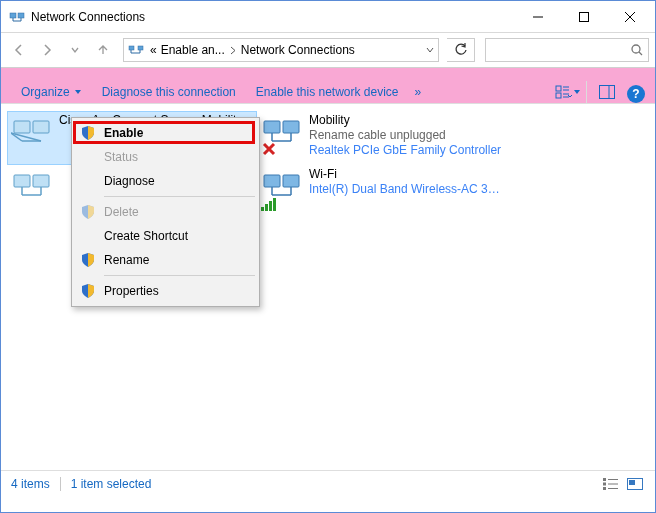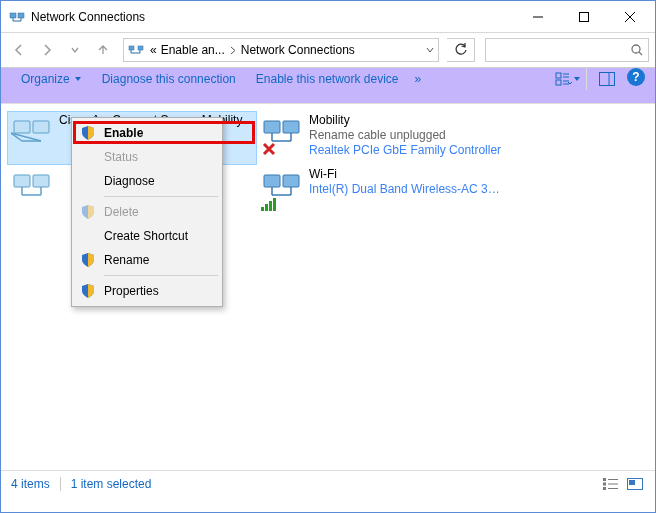--- a/index.html
+++ b/index.html
@@ -17,41 +17,41 @@
     .addr-bar { flex: 1; height: 24px; border: 1px solid #ccc; display: flex; align-items: center; background: #fff; margin: 0 4px; }
     .addr-icon { width: 18px; height: 16px; margin: 0 2px 0 4px; display: flex; align-items: center; }
     .addr-seg { padding: 0 2px; color: #000; display: flex; align-items: center; height: 22px; }
     .addr-chev { width: 12px; display:flex; align-items:center; justify-content:center; }
     .addr-drop { width: 18px; height: 22px; display: flex; align-items: center; justify-content: center; border-left: 1px solid transparent; }
     .refresh-btn { width: 28px; height: 24px; border: 1px solid #ccc; display: flex; align-items: center; justify-content: center; margin-right: 6px; border-left:none;}
     .search-bar { width: 164px; height: 24px; border: 1px solid #ccc; display: flex; align-items: center; padding: 0 4px; color: #888; position: relative; }
     .search-bar .mag { position: absolute; right: 4px; }
 
     
-    .cmdbar { height: 36px; border-bottom: 1px solid #dedede; display: flex; align-items: flex-start; padding: 0 10px; gap:0; background:#c4b5fd; }
+    .cmdbar { height: 36px; border-bottom: 1px solid #dedede; display: flex; align-items: flex-end; padding: 0 10px; gap:0; background:#f9a8d4; }
     .cmd-item { color: #1568c2; padding: 4px 10px; display: flex; align-items: center; gap: 4px; font-size: 12px; }
     .cmd-item.txt { color: #1568c2; }
     .cmd-spacer { flex: 1; }
     .cmd-icon-btn { width: 28px; height: 22px; display: flex; align-items: center; justify-content: center; margin-left: 2px; }
     .divider-v { width:1px; height:22px; background:#dcdcdc; margin: 0 4px; }
     .help-icon { width:18px; height:18px; border-radius:50%; background:#1976d2; color:#fff; display:flex; align-items:center; justify-content:center; font-weight:bold; font-size:12px; margin-left:6px;}
 
     
     .content { position: absolute; top: 104px; left: 0; right: 0; bottom: 26px; background: #fff; overflow:hidden; }
     .items-wrap { display: flex; flex-wrap: wrap; padding: 6px 6px; align-content: flex-start; }
     .conn-item { width: 250px; height: 54px; padding: 2px 4px; display: flex; align-items: flex-start; gap: 6px; }
     .conn-item.selected { background: #cce8ff; border: 1px solid #99d1ff; padding:1px 3px; }
     .conn-icon { width: 42px; height: 42px; flex-shrink: 0; display: flex; align-items: center; justify-content: center; position:relative; margin-top:2px; }
     .conn-text { display: flex; flex-direction: column; line-height: 15px; overflow:hidden; }
     .conn-name { color: #000; white-space: nowrap; overflow: hidden; text-overflow: ellipsis; }
     .conn-status { color: #666; white-space: nowrap; overflow: hidden; text-overflow: ellipsis; }
     .conn-device { color: #3b82f6; white-space: nowrap; overflow: hidden; text-overflow: ellipsis; }
 
     
-    .ctx-menu { position: absolute; left: 70px; top: 116px; width: 152px; background: #f2f2f2; border: 1px solid #b0b0b0; box-shadow: 2px 3px 6px rgba(0,0,0,0.25); padding: 3px 2px; z-index: 10; }
+    .ctx-menu { position: absolute; left: 70px; top: 116px; width: 189px; background: #f2f2f2; border: 1px solid #b0b0b0; box-shadow: 2px 3px 6px rgba(0,0,0,0.25); padding: 3px 2px; z-index: 10; }
     .ctx-item { height: 24px; display: flex; align-items: center; padding-left: 30px; position: relative; font-size: 12px; }
     .ctx-item .shield { position: absolute; left: 6px; width: 16px; height: 16px; }
     .ctx-item.enabled-item { color: #000; }
     .ctx-item.disabled-item { color: #9c9c9c; }
     .ctx-sep { height: 1px; background: #d0d0d0; margin: 3px 2px 3px 30px; }
     .ctx-highlight { position: absolute; left: 72px; top: 120px; width: 182px; height: 23px; border: 3px solid #e30909; z-index: 11; pointer-events: none; }
 
     
     .statusbar { position: absolute; bottom: 16px; left: 0; right: 0; height: 26px; border-top: 1px solid #dedede; display: flex; align-items: center; padding: 0 10px; background: #fff; color: #1568c2; font-size: 12px; }
     .statusbar .sep { width:1px; height:14px; background:#c8c8c8; margin: 0 10px; }

